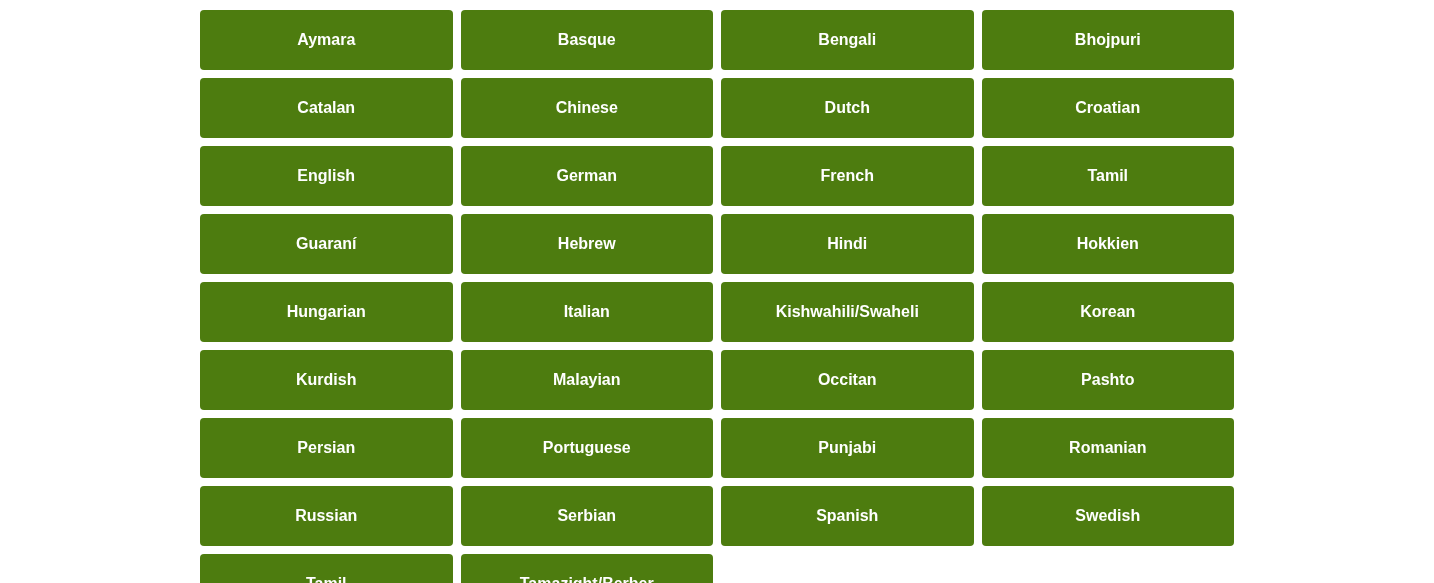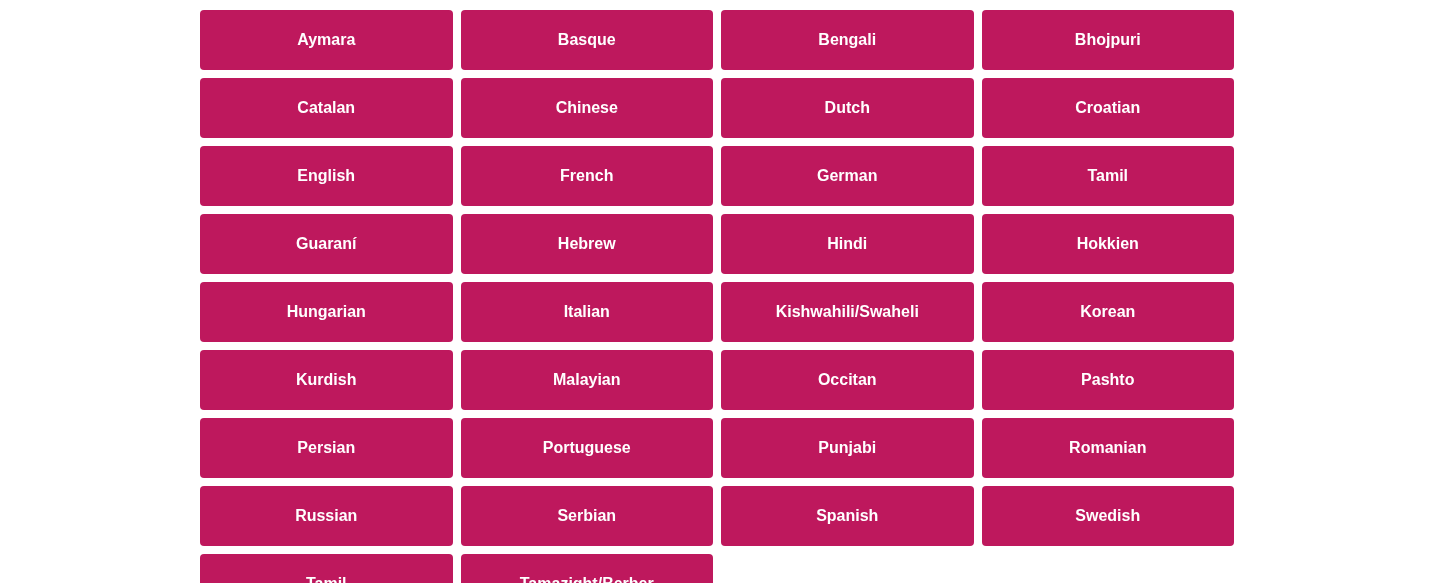--- a/index.html
+++ b/index.html
@@ -14,21 +14,21 @@
       padding: 10px 200px;
     }
 
     .grid {
       display: grid;
       grid-template-columns: repeat(4, 1fr);
       gap: 8px;
     }
 
     .lang-btn {
-      background-color: #be185d;
+      background-color: #4d7c0f;
       color: #ffffff;
       border: none;
       border-radius: 4px;
       padding: 18px 10px;
       font-size: 16px;
       font-weight: bold;
       text-align: center;
       cursor: pointer;
       width: 100%;
       min-height: 60px;
@@ -43,22 +43,22 @@
 <div class="grid">
 <button class="lang-btn">Aymara</button>
     <button class="lang-btn">Basque</button>
     <button class="lang-btn">Bengali</button>
     <button class="lang-btn">Bhojpuri</button>
     <button class="lang-btn">Catalan</button>
     <button class="lang-btn">Chinese</button>
     <button class="lang-btn">Dutch</button>
     <button class="lang-btn">Croatian</button>
     <button class="lang-btn">English</button>
+    <button class="lang-btn">German</button>
     <button class="lang-btn">French</button>
-    <button class="lang-btn">German</button>
     <button class="lang-btn">Tamil</button>
     <button class="lang-btn">Guaraní</button>
     <button class="lang-btn">Hebrew</button>
     <button class="lang-btn">Hindi</button>
     <button class="lang-btn">Hokkien</button>
     <button class="lang-btn">Hungarian</button>
     <button class="lang-btn">Italian</button>
     <button class="lang-btn">Kishwahili/Swaheli</button>
     <button class="lang-btn">Korean</button>
     <button class="lang-btn">Kurdish</button>

